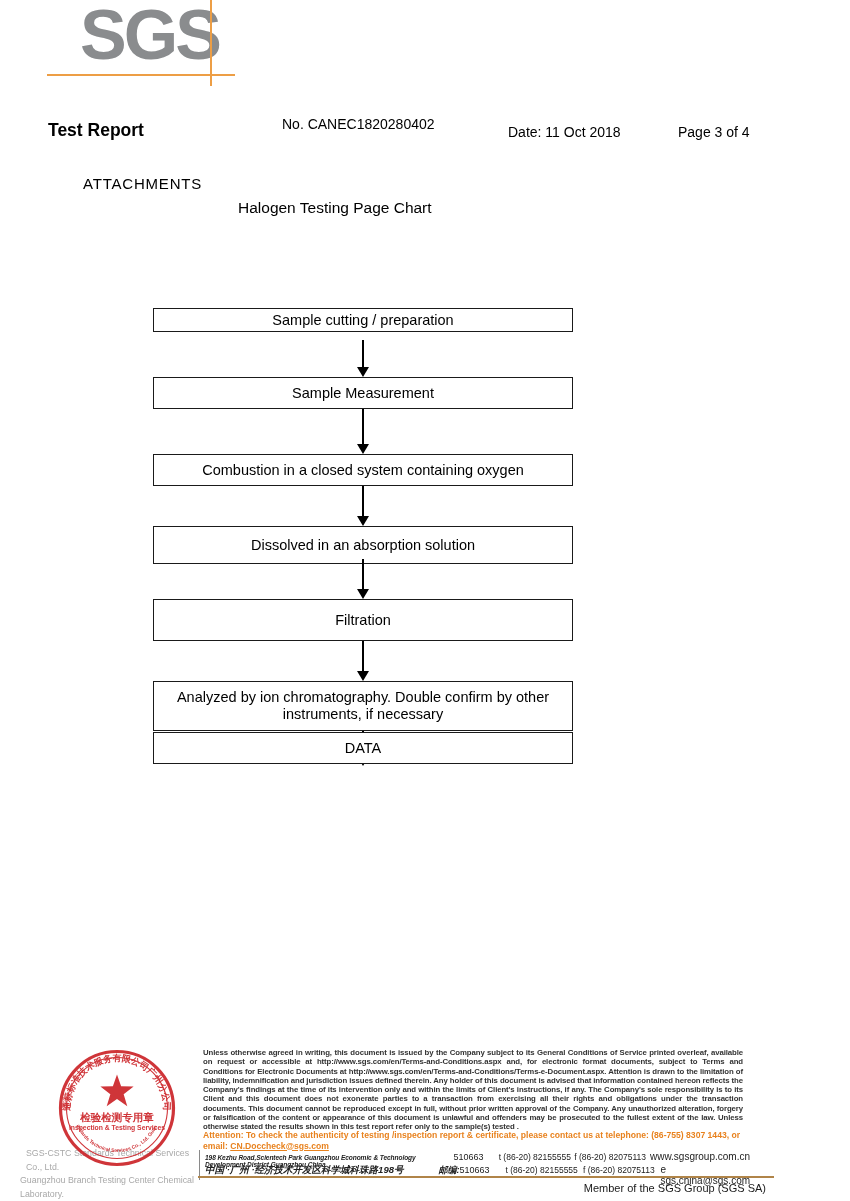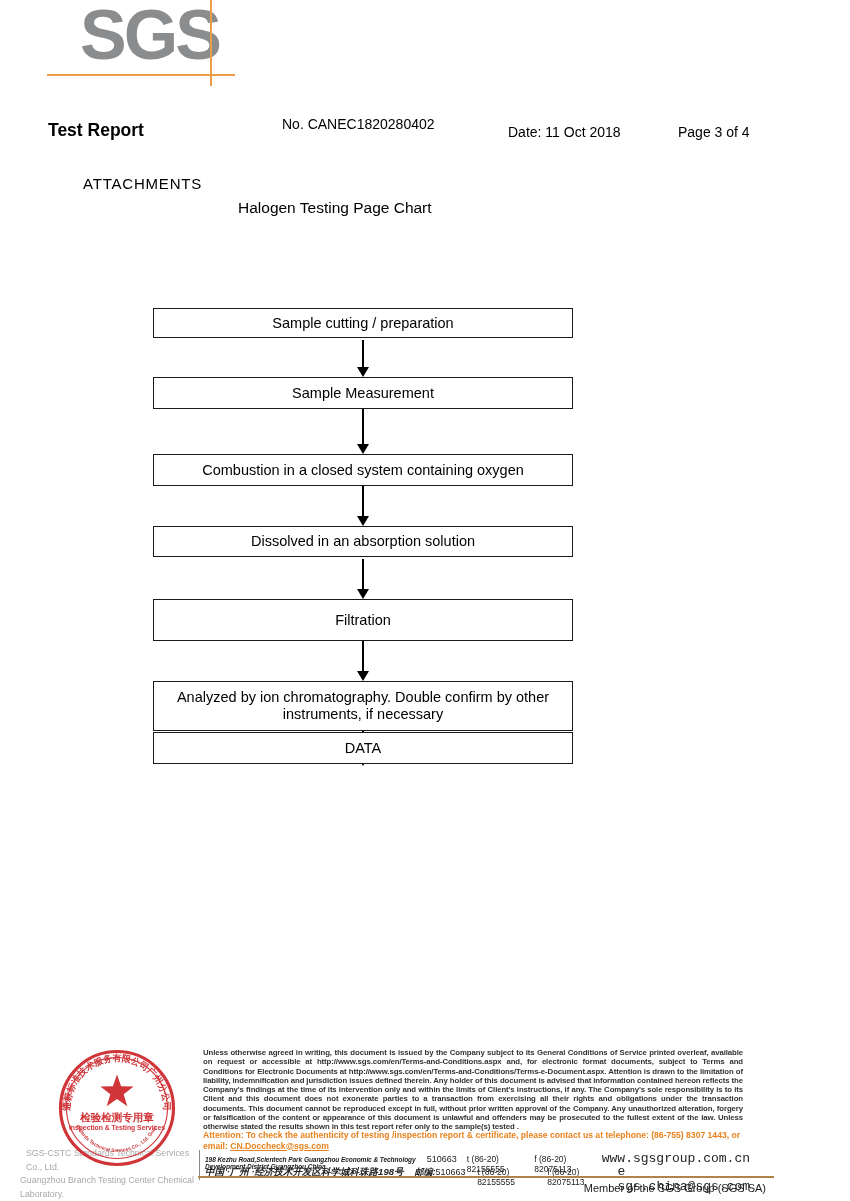--- a/index.html
+++ b/index.html
@@ -42,21 +42,21 @@
 
   .addr { position:absolute; left:205px; top:1151px; width:545px; color:#222; }
   .addr-row { display:flex; align-items:baseline; height:13px; }
   .addr-c1 { width:276px; display:flex; justify-content:space-between; align-items:baseline;font-style:italic; }
   .addr-en { font-size:6.6px; font-weight:bold; letter-spacing:-0.1px; }
   .addr-cn { font-size:9.5px; font-weight:bold; }
   .addr-postlabel { font-size:9px; font-weight:bold; padding-right:0; }
   .addr-c2 { width:50px; font-size:9px; }
   .addr-c3 { width:84px; font-size:8.5px; }
   .addr-c4 { width:84px; font-size:8.5px; }
-  .addr-c5 { flex:1; font-size:13px;font-family:Liberation Mono, monospace; }
+  .addr-c5 { flex:1; font-size:10px; }
   .addr-vline { position:absolute; left:199px; top:1150px; width:1px; height:30px; background:#8a8a8a; }
 
   .rule-tan { position:absolute; left:198px; top:1176px; width:576px; height:2px; background:#b08448; }
   .member { position:absolute; right:84px; top:1182px; font-size:11px; color:#1a1a1a; }
 
   .company-lines { position:absolute; left:20px; top:1147px; width:185px; color:#a8a8a8;
                    font-size:8.8px; line-height:13.5px; z-index:1; }
   .stamp { position:absolute; left:56px; top:1047px; z-index:2; }
 </style>
 </head>
@@ -69,36 +69,36 @@
   <div class="cross-v"></div>
 
   <div class="h-title">Test Report</div>
   <div class="h-no">No. CANEC1820280402</div>
   <div class="h-date">Date: 11 Oct 2018</div>
   <div class="h-page">Page 3 of 4</div>
 
   <div class="attachments">ATTACHMENTS</div>
   <div class="chart-title">Halogen Testing Page Chart</div>
 
-  <div class="fc-box" style="top:308px;height:30px">
+  <div class="fc-box" style="top:308px;height:24px">
     <span>Sample cutting / preparation</span>
   </div>
   <div class="fc-arrow" style="top:340px;height:37px"></div>
 
   <div class="fc-box" style="top:377px;height:32px">
     <span>Sample Measurement</span>
   </div>
   <div class="fc-arrow" style="top:409px;height:45px"></div>
 
   <div class="fc-box" style="top:454px;height:32px">
     <span>Combustion in a closed system containing oxygen</span>
   </div>
   <div class="fc-arrow" style="top:486px;height:40px"></div>
 
-  <div class="fc-box" style="top:526px;height:31px">
+  <div class="fc-box" style="top:526px;height:38px">
     <span>Dissolved in an absorption solution</span>
   </div>
   <div class="fc-arrow" style="top:559px;height:40px"></div>
 
   <div class="fc-box" style="top:599px;height:42px">
     <span>Filtration</span>
   </div>
   <div class="fc-arrow" style="top:641px;height:40px"></div>
 
   <div class="fc-box" style="top:681px;height:50px">

